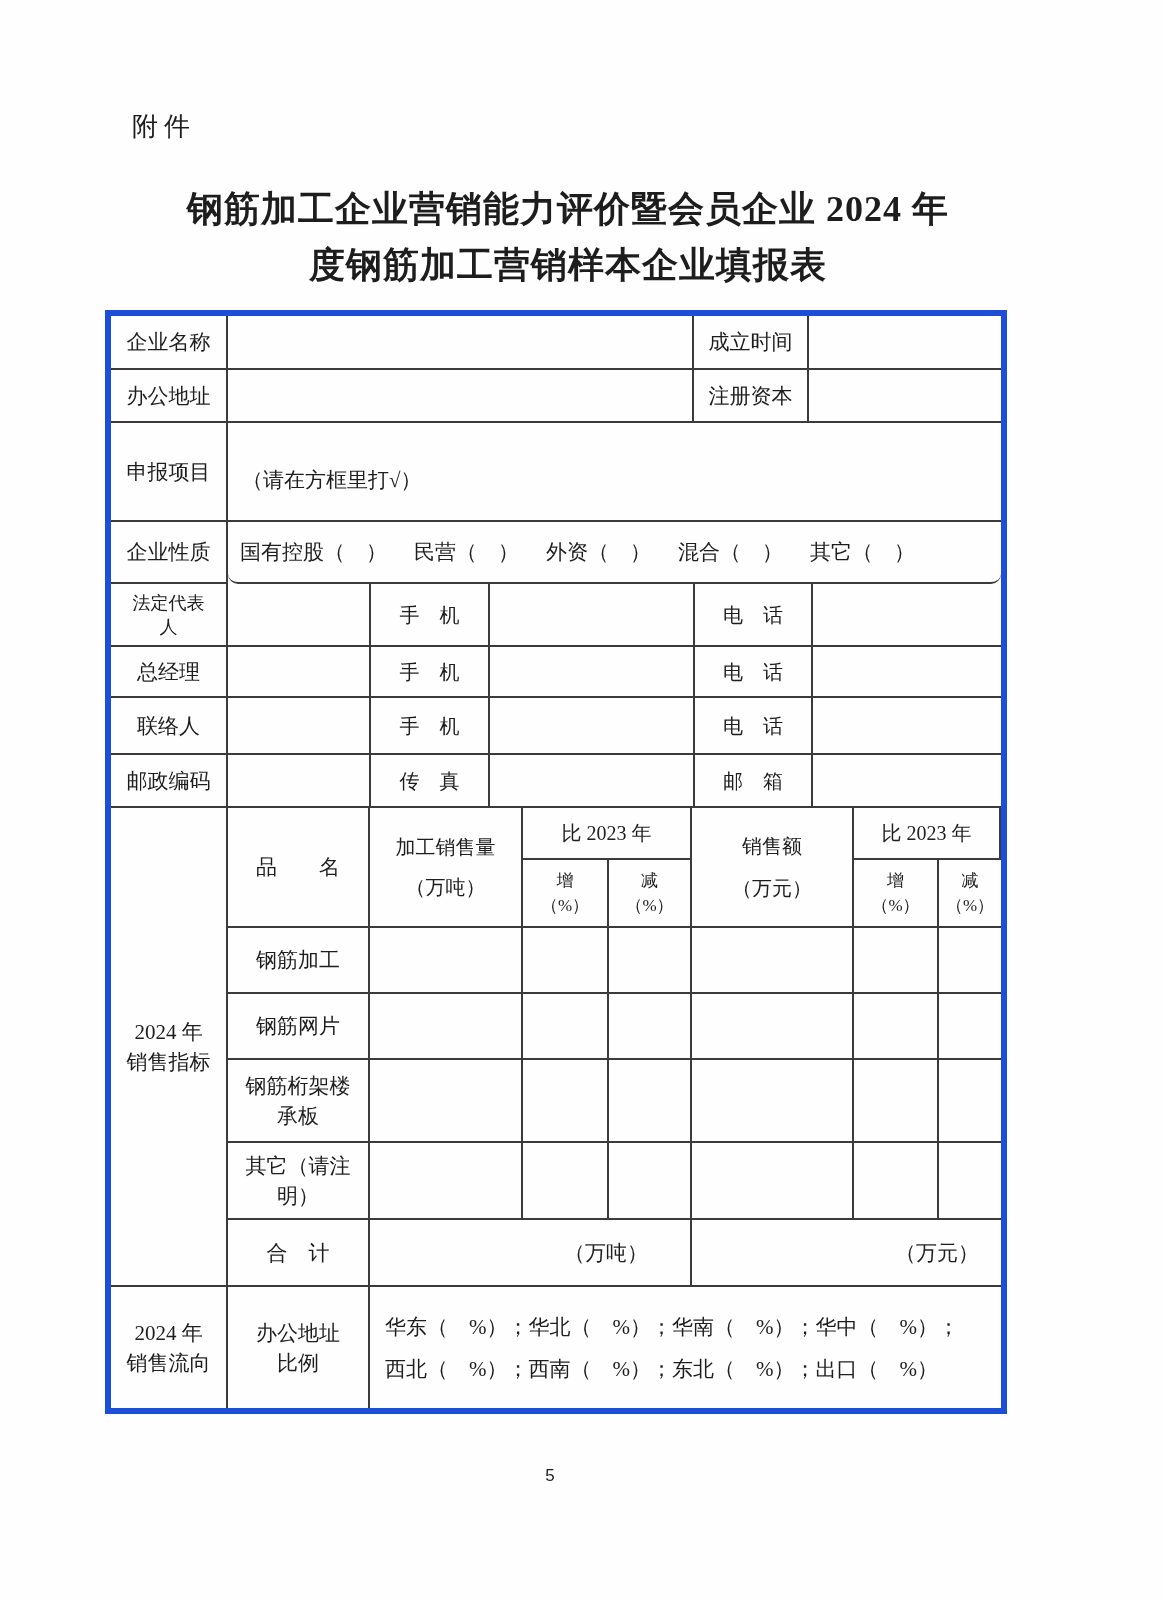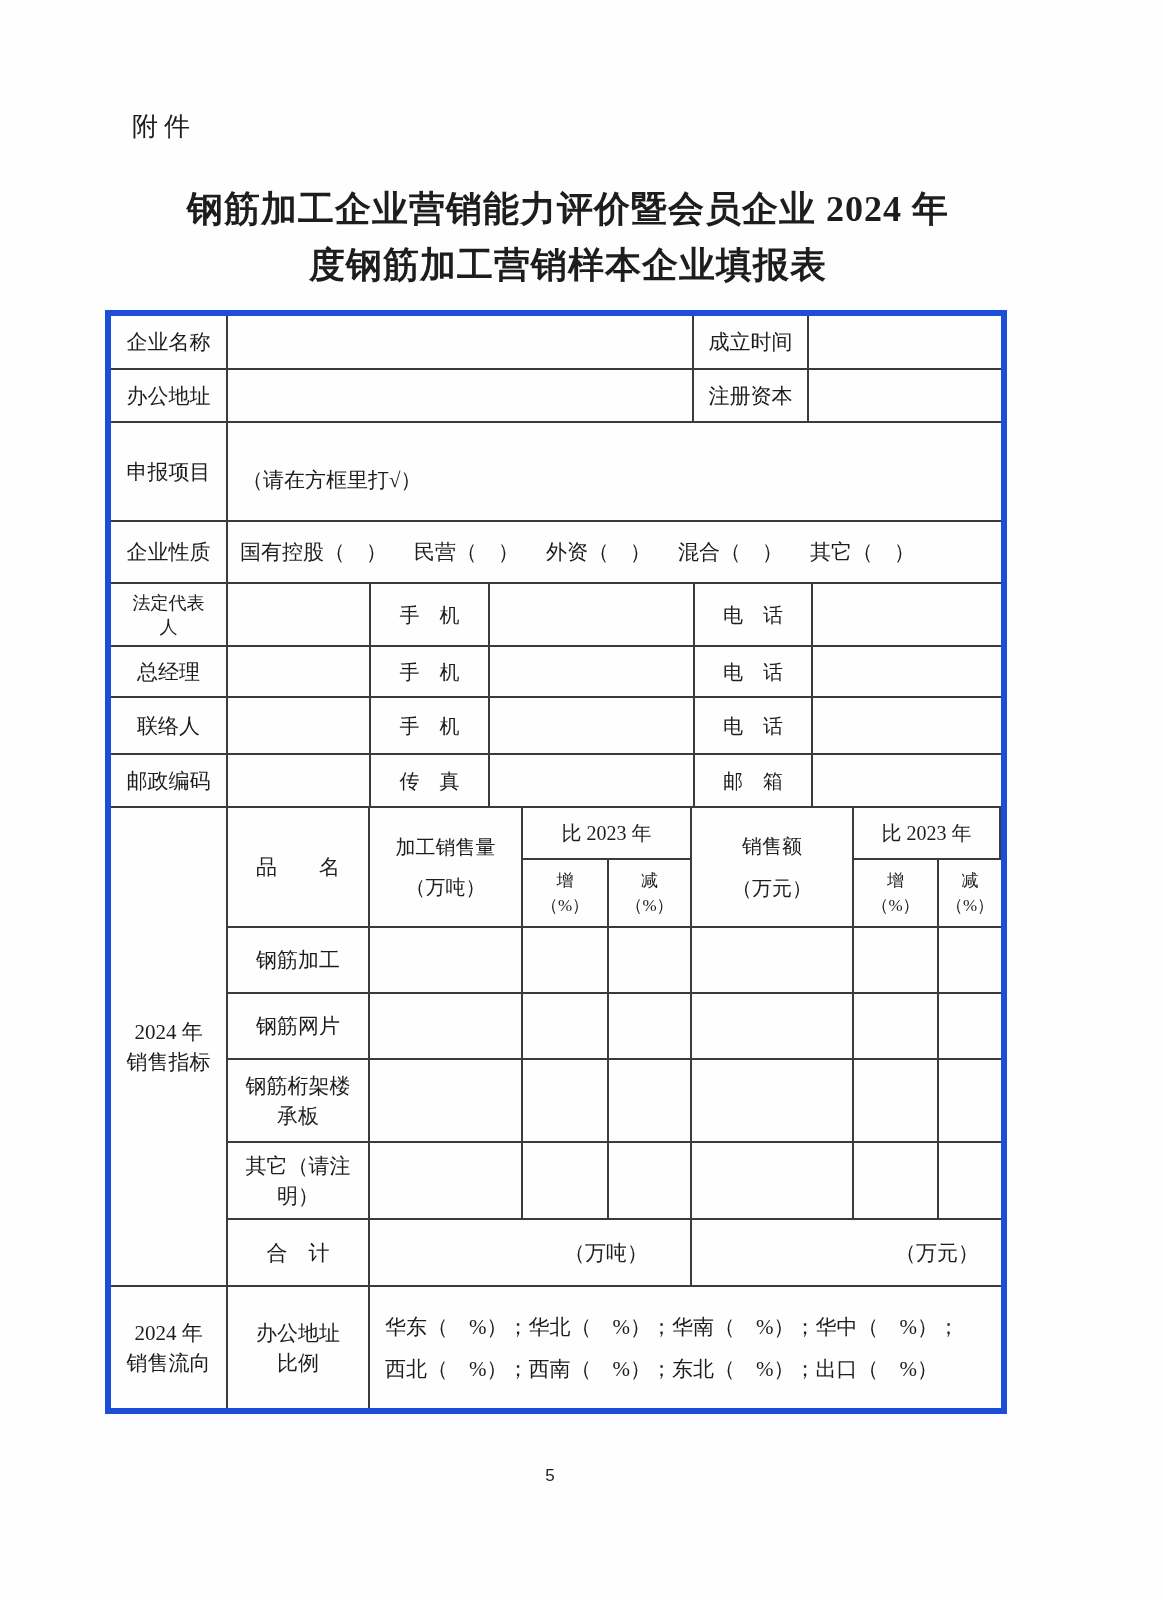--- a/index.html
+++ b/index.html
@@ -42,21 +42,21 @@
   .sub{font-size:17px;line-height:25px;}
   .h20{font-size:20px;}
   .col{flex-direction:column;}
   .apply-cell{align-items:flex-start;padding:16px 0 0 14px;}
   .apply-line{display:flex;align-items:center;gap:36px;}
   .cb{
     width:20px;height:20px;border:2px solid #2a2a2a;
     display:inline-block;margin-right:7px;flex:0 0 auto;
   }
   .opt{display:flex;align-items:center;}
-  .nature-cell{justify-content:flex-start;padding-left:12px;gap:27px;}
+  .nature-cell{justify-content:flex-start;padding-left:12px;gap:27px;border-radius:10px;}
   .unit-right{justify-content:flex-end;}
   .flow-text{
     flex-direction:column;align-items:flex-start;text-align:left;
     justify-content:center;gap:12px;padding-left:15px;
   }
   .pagenum{
     position:absolute;left:105px;top:1466px;width:890px;text-align:center;
     font-size:17px;font-family:"Liberation Sans","DejaVu Sans",sans-serif;
   }
 </style>

